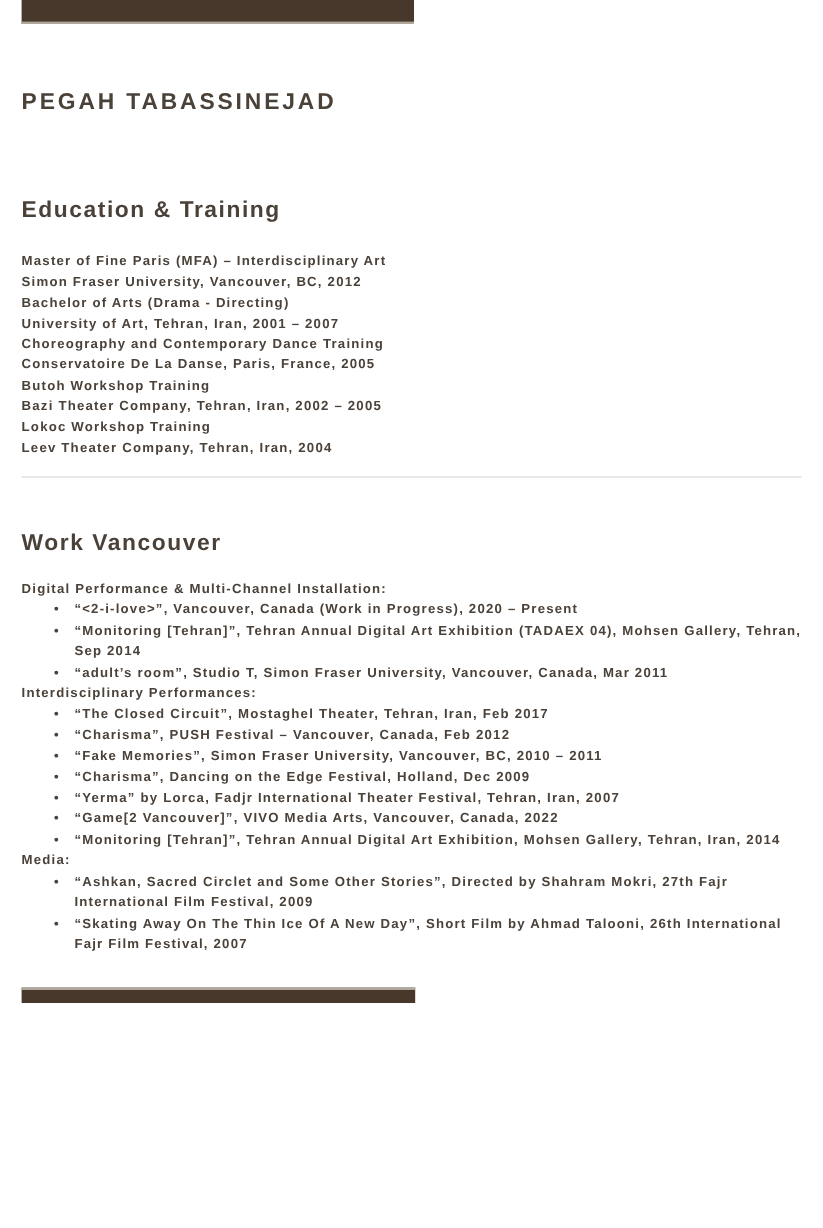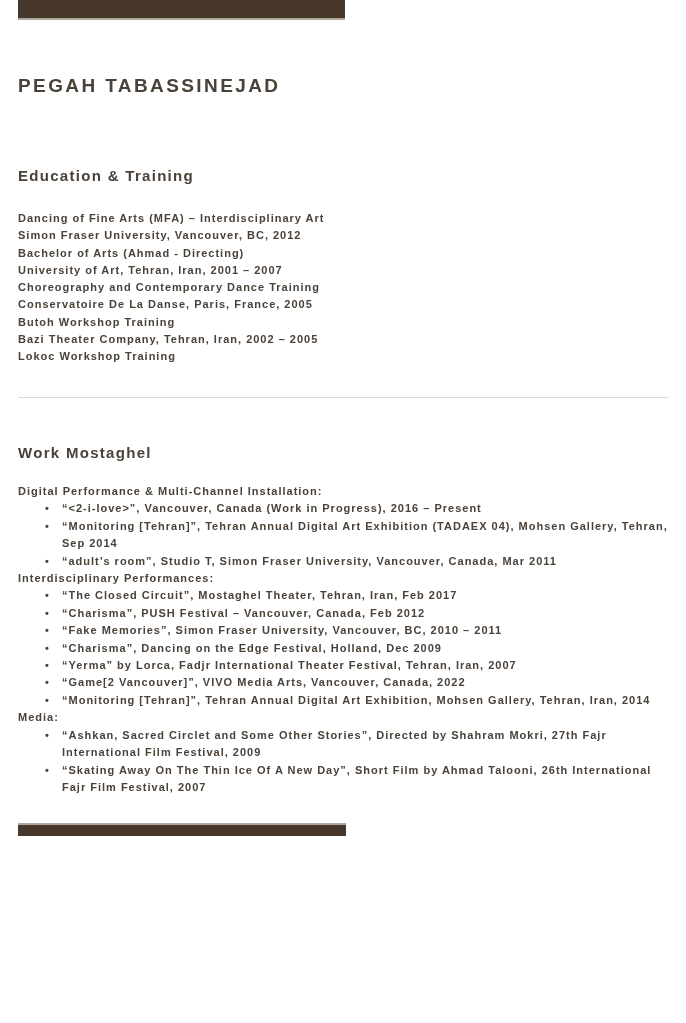--- a/index.html
+++ b/index.html
@@ -31,21 +31,21 @@
     position: absolute;
     left: 18px; top: 74px;
     font-size: 19px;
     letter-spacing: 2.4px;
     line-height: 24px;
     white-space: nowrap;
   }
   .section-heading {
     position: absolute;
     left: 18px;
-    font-size: 15px;
+    font-size: 19px;
     letter-spacing: 1.3px;
     line-height: 20px;
     white-space: nowrap;
     text-align: right;
   }
   .edu-heading { top: 166px; }
   .work-heading { top: 443px; }
   .body-text {
     position: absolute;
     left: 18px;
@@ -82,38 +82,39 @@
 </head>
 <body>
 
 <div class="page">
   <div class="topbar"></div>
 
   <div class="name">PEGAH TABASSINEJAD</div>
 
   <div class="section-heading edu-heading">Education &amp; Training</div>
   <div class="body-text edu-body">
-      <div>Dancing of Fine Arts (MFA) – Interdisciplinary Art</div>
+      <div>Master of Fine Paris (MFA) – Interdisciplinary Art</div>
       <div>Simon Fraser University, Vancouver, BC, 2012</div>
-      <div>Bachelor of Arts (Ahmad - Directing)</div>
+      <div>Bachelor of Arts (Drama - Directing)</div>
       <div>University of Art, Tehran, Iran, 2001 – 2007</div>
       <div>Choreography and Contemporary Dance Training</div>
       <div>Conservatoire De La Danse, Paris, France, 2005</div>
       <div>Butoh Workshop Training</div>
       <div>Bazi Theater Company, Tehran, Iran, 2002 – 2005</div>
       <div>Lokoc Workshop Training</div>
+      <div>Leev Theater Company, Tehran, Iran, 2004</div>
     </div>
 
   <div class="divider"></div>
 
-  <div class="section-heading work-heading">Work Mostaghel</div>
+  <div class="section-heading work-heading">Work Vancouver</div>
   <div class="body-text work-body">
       <div class="cat-label">Digital Performance &amp; Multi-Channel Installation:</div>
       <ul class="bullets">
-        <li><span class="title">“&lt;2-i-love&gt;”</span><span>, Vancouver, Canada (Work in Progress), 2016 – Present</span></li>
+        <li><span class="title">“&lt;2-i-love&gt;”</span><span>, Vancouver, Canada (Work in Progress), 2020 – Present</span></li>
         <li><span class="title">“Monitoring [Tehran]”</span><span>, Tehran Annual Digital Art Exhibition (TADAEX 04), Mohsen Gallery, Tehran, Sep 2014</span></li>
         <li><span class="title">“adult’s room”</span><span>, Studio T, Simon Fraser University, Vancouver, Canada, Mar 2011</span></li>
       </ul>
       <div class="cat-label">Interdisciplinary Performances:</div>
       <ul class="bullets">
         <li><span class="title">“The Closed Circuit”</span><span>, Mostaghel Theater, Tehran, Iran, Feb 2017</span></li>
         <li><span class="title">“Charisma”</span><span>, PUSH Festival – Vancouver, Canada, Feb 2012</span></li>
         <li><span class="title">“Fake Memories”</span><span>, Simon Fraser University, Vancouver, BC, 2010 – 2011</span></li>
         <li><span class="title">“Charisma”</span><span>, Dancing on the Edge Festival, Holland, Dec 2009</span></li>
         <li><span class="title">“Yerma” by Lorca</span><span>, Fadjr International Theater Festival, Tehran, Iran, 2007</span></li>

